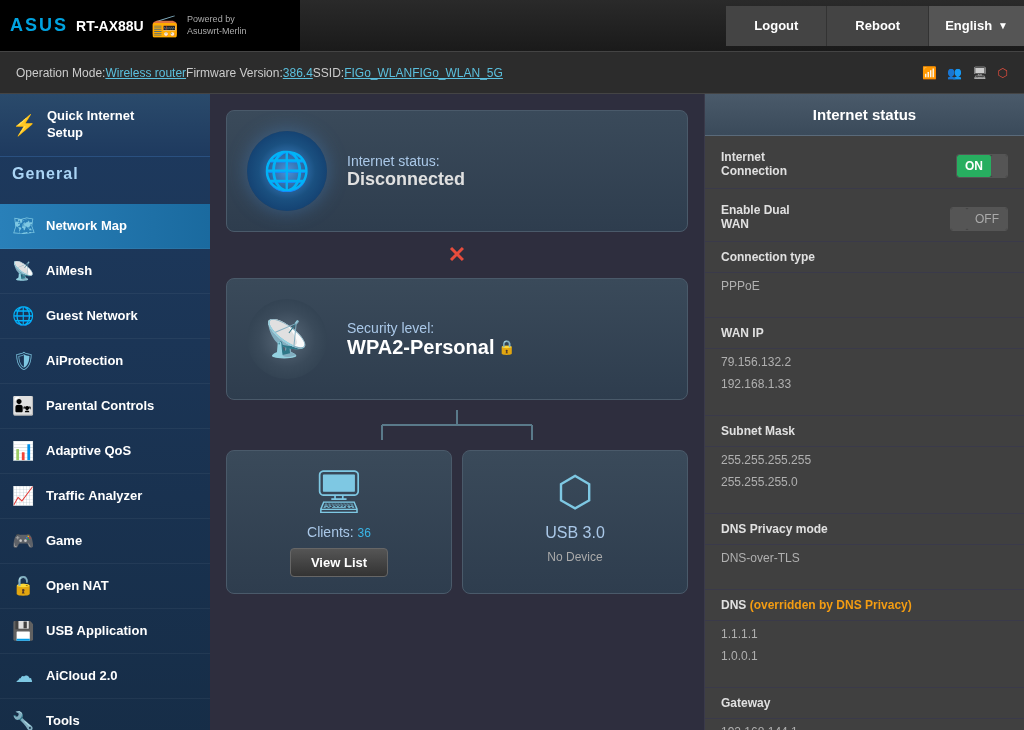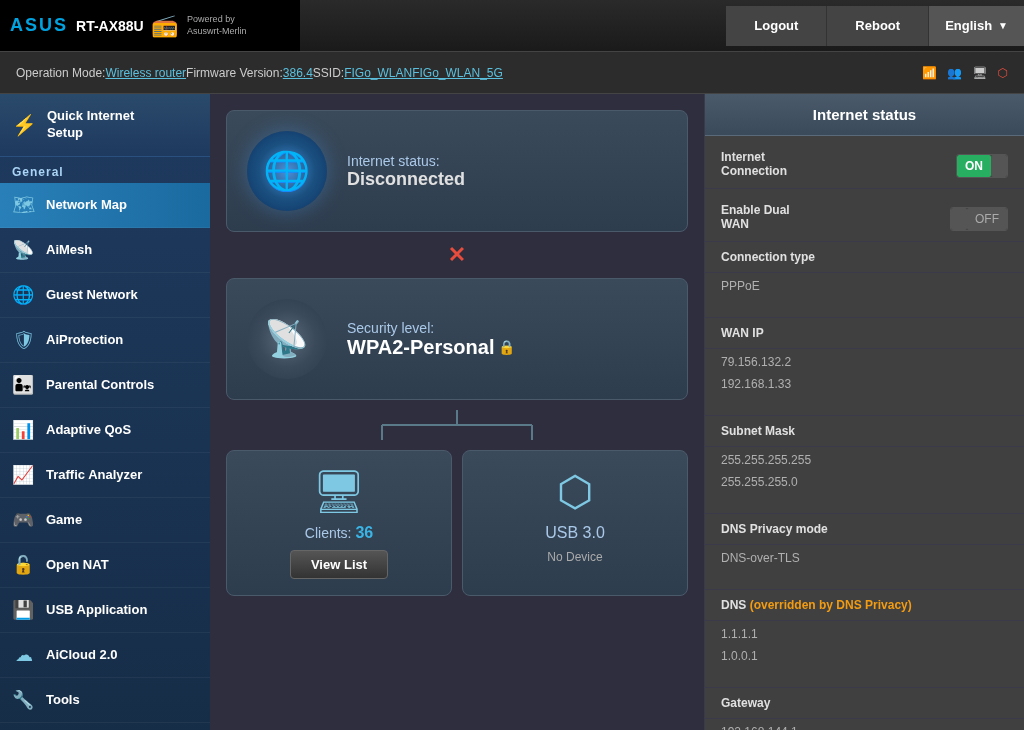--- a/index.html
+++ b/index.html
@@ -54,21 +54,21 @@
     }
     #quick-setup {
       display: flex; align-items: center; gap: 10px; padding: 14px 12px;
       background: linear-gradient(180deg, #2a4a6b 0%, #1e3a5f 100%);
       border-bottom: 1px solid #2a5080; cursor: pointer;
     }
     #quick-setup-icon { color: #7ec8e3; font-size: 20px; }
     #quick-setup-label { color: #fff; font-size: 13px; font-weight: bold; line-height: 1.3; }
 
     #general-label {
-      color: #aad4f5; font-size: 12px; font-weight: bold; padding: 8px 12px 4px;
+      color: #aad4f5; font-size: 16px; font-weight: bold; padding: 8px 12px 21px;
       letter-spacing: 1px;
     }
 
     .sidebar-item {
       display: flex; align-items: center; gap: 10px; padding: 11px 12px;
       cursor: pointer; border-bottom: 1px solid rgba(255,255,255,0.05);
       transition: background 0.2s;
     }
     .sidebar-item.active {
       background: linear-gradient(90deg, #2980b9 0%, #1a6a9f 100%);
@@ -125,21 +125,21 @@
     
     #bottom-cards { display: flex; gap: 10px; }
     .bottom-card {
       flex: 1; background: linear-gradient(180deg, #3a4a5a 0%, #2e3d4e 100%);
       border-radius: 8px; border: 1px solid #4a5a6a; padding: 16px;
       display: flex; flex-direction: column; align-items: center; gap: 8px;
     }
     .bottom-card-icon { font-size: 42px; color: #7ec8e3; }
     .bottom-card-usb { color: #aac8e8; font-size: 16px; }
     .clients-count { color: #aac8e8; font-size: 14px; }
-    .clients-num { color: #3ab5e6; font-size: 16px; font-weight: bold; }
+    .clients-num { color: #3ab5e6; font-size: 12px; font-weight: normal; }
     .view-list-btn {
       background: linear-gradient(180deg, #555 0%, #333 100%);
       color: #fff; border: 1px solid #666; border-radius: 4px;
       padding: 6px 20px; cursor: pointer; font-size: 13px; font-weight: bold;
     }
 
     
     .tree-connector {
       display: flex; justify-content: center; padding: 0;
     }

